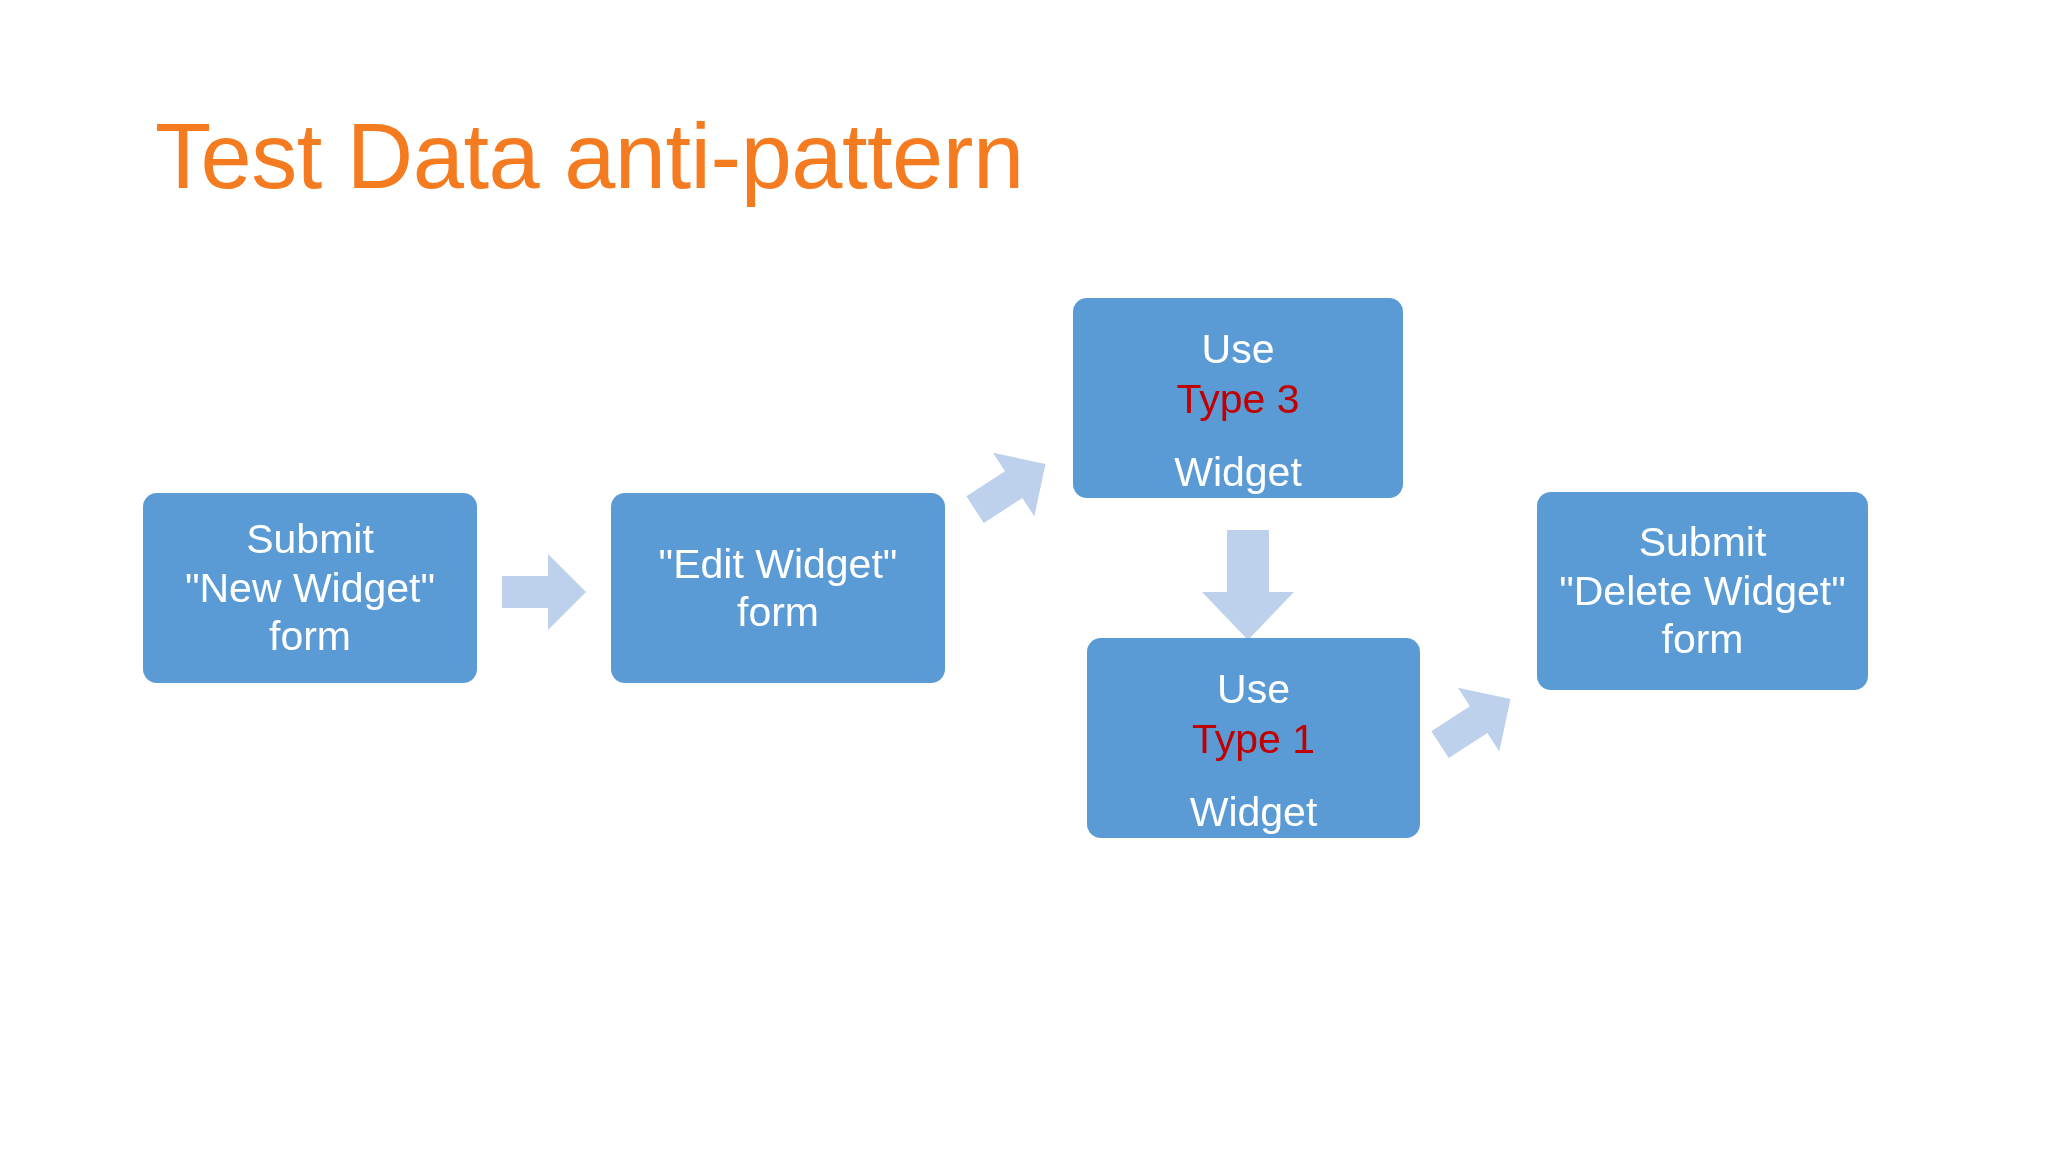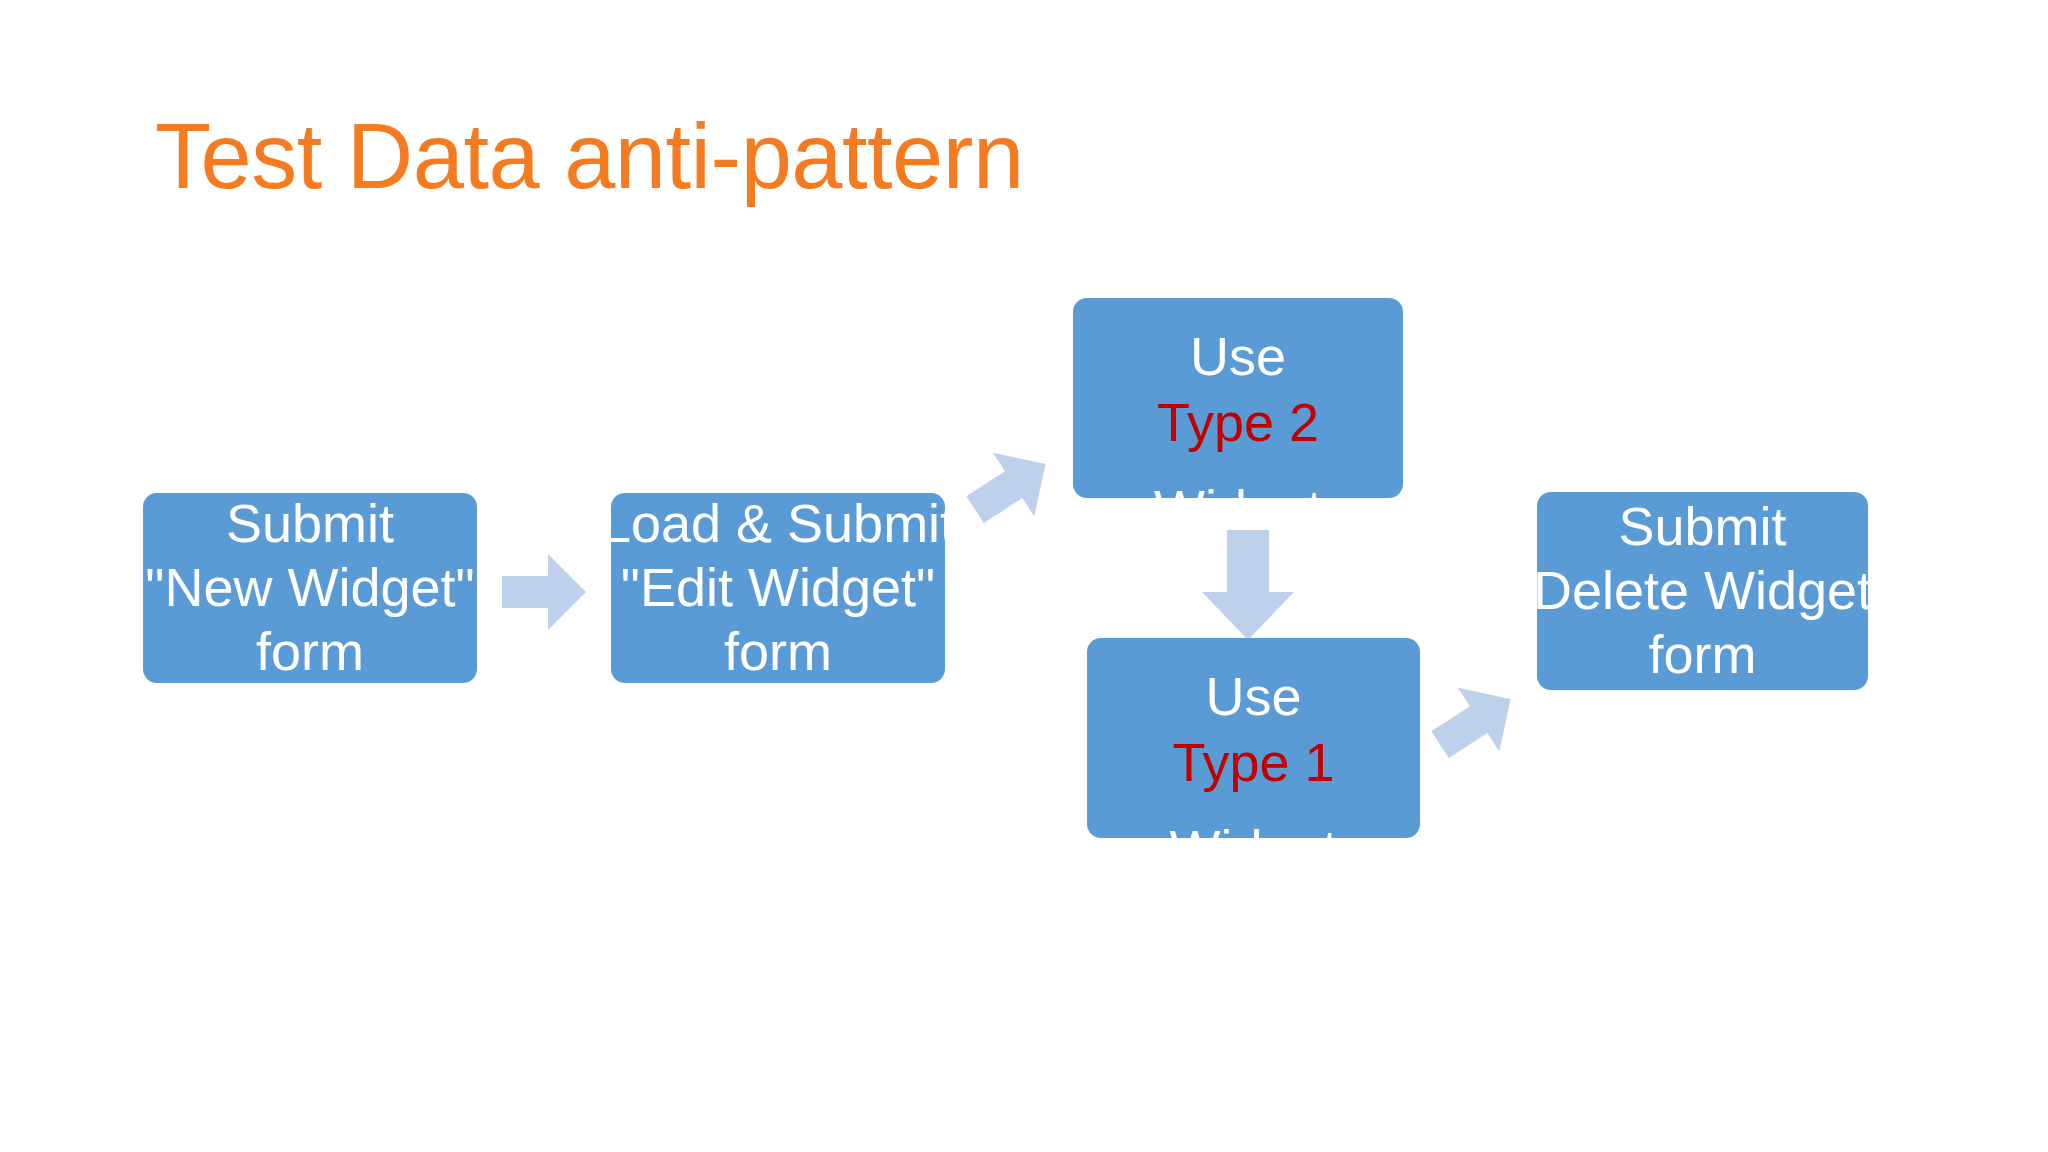--- a/index.html
+++ b/index.html
@@ -34,21 +34,21 @@
   .pbox {
     position: absolute;
     background: #5B9BD5;
     border-radius: 14px;
     color: #ffffff;
     display: flex;
     flex-direction: column;
     align-items: center;
     justify-content: center;
     text-align: center;
-    font-size: 54px;
+    font-size: 41px;
     line-height: 1.18;
     box-sizing: border-box;
     padding: 6px 10px;
   }
   .pbox .ln { display: block; white-space: nowrap; }
 
   .box-new       { left: 143px;  top: 493px; width: 334px; height: 190px; }
   .box-edit      { left: 611px;  top: 493px; width: 334px; height: 190px; }
   .box-type1     { left: 1073px; top: 298px; width: 330px; height: 200px; }
   .box-type2     { left: 1087px; top: 638px; width: 333px; height: 200px; }
@@ -85,36 +85,35 @@
     <span class="ln">form</span>
   </div>
 
   <div class="arrow arrow-1">
     <svg viewBox="0 0 84 76" width="84" height="76" aria-hidden="true">
       <polygon points="0,22 46,22 46,0 84,38 46,76 46,54 0,54" fill="#BDD1EC"></polygon>
     </svg>
   </div>
 
   <div class="pbox box-edit">
-    <span class="ln">Load &amp; Submit</span>
     <span class="ln">"Edit Widget"</span>
     <span class="ln">form</span>
   </div>
 
   <div class="arrow arrow-2">
     <svg viewBox="0 0 100 102" width="100" height="102" aria-hidden="true">
       <g transform="rotate(-33 50 51)">
         <polygon points="8,30 54,30 54,8 92,46 54,84 54,62 8,62" fill="#BDD1EC"></polygon>
       </g>
     </svg>
   </div>
 
   <div class="pbox type-box box-type1">
     <span class="ln ln-use">Use</span>
-    <span class="ln ln-type">Type 2</span>
+    <span class="ln ln-type">Type 3</span>
     <span class="ln ln-widget">Widget</span>
   </div>
 
   <div class="arrow arrow-3">
     <svg viewBox="0 0 92 110" width="92" height="110" aria-hidden="true">
       <polygon points="25,0 67,0 67,62 92,62 46,110 0,62 25,62" fill="#BDD1EC"></polygon>
     </svg>
   </div>
 
   <div class="pbox type-box box-type2">

